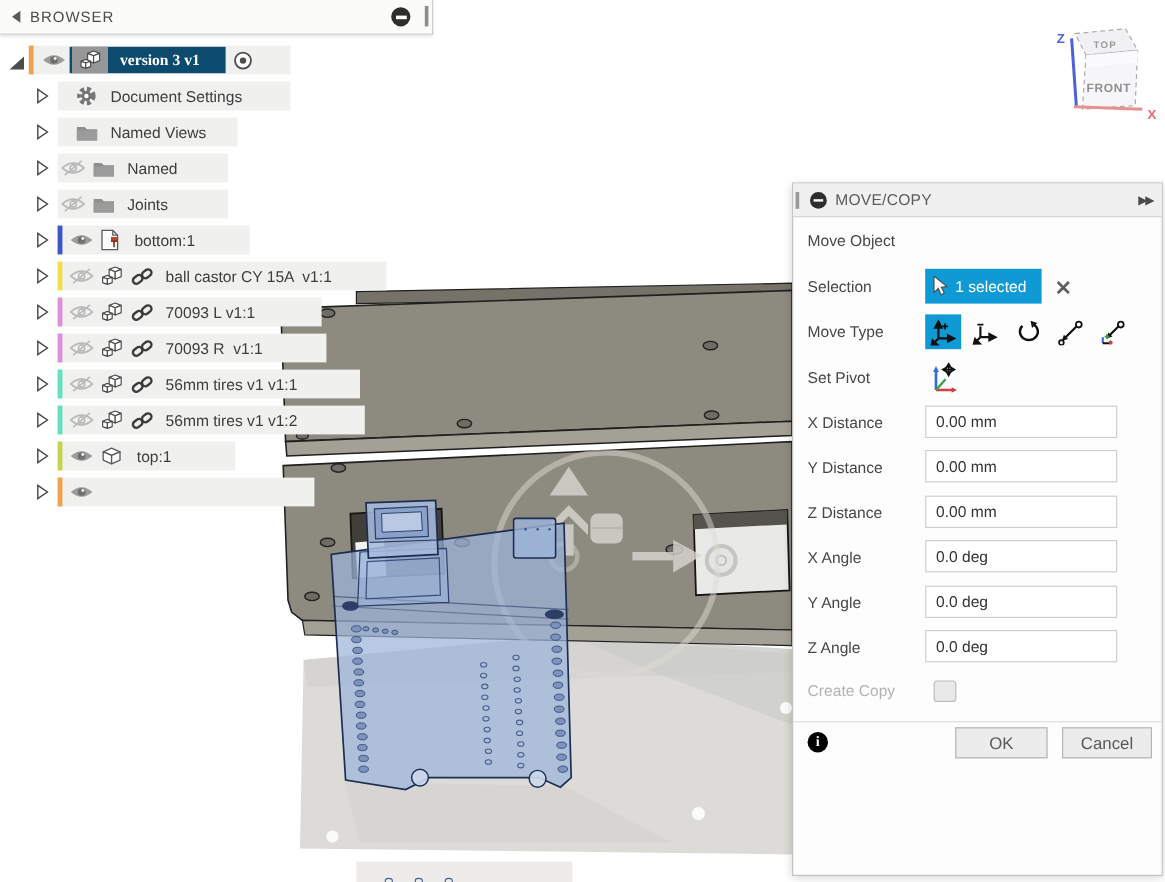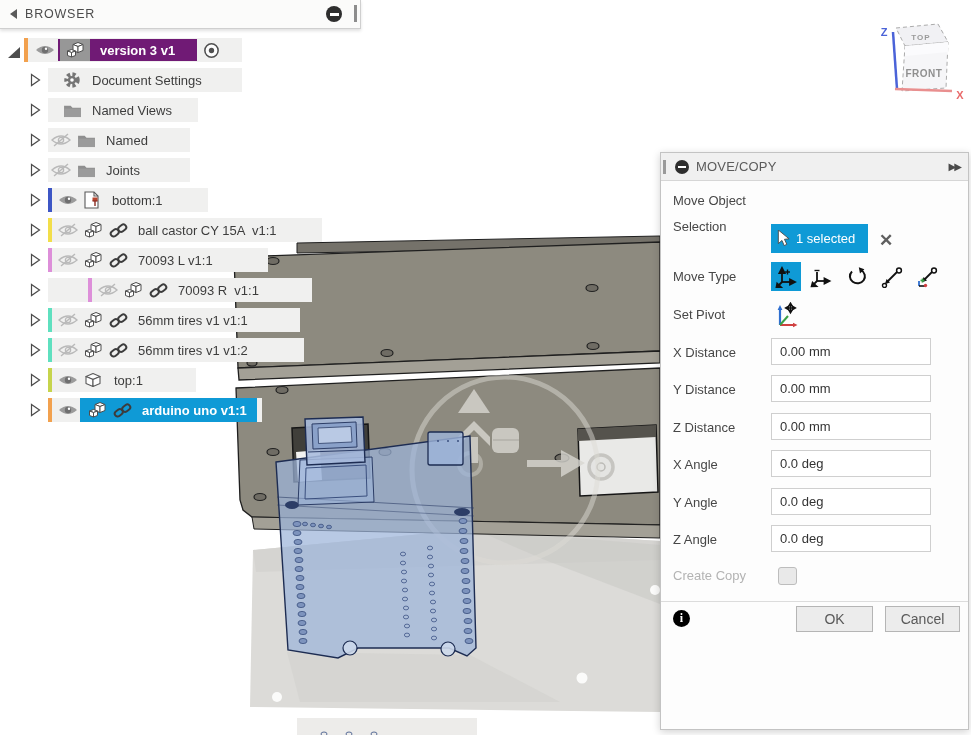--- a/index.html
+++ b/index.html
@@ -21,21 +21,21 @@
   .trow{position:absolute;height:24px;display:flex;align-items:center;}
   .expander{position:absolute;left:30px;top:5px;cursor:pointer;}
   .rowbg{position:absolute;left:48px;top:0;height:24px;background:#f0f0ef;display:flex;align-items:center;padding-right:10px;}
   .colorbar{width:4px;height:24px;margin-right:4px;flex:0 0 auto;}
   .slot{display:flex;align-items:center;justify-content:center;flex:0 0 auto;}
   .lbl{font-size:13px;color:#3d3d3d;white-space:pre;margin-left:8px;}
   .noeye-pad{width:12px;}
   .sel-chip{height:24px;background:#0f9ad6;display:flex;align-items:center;padding:0 10px 0 4px;}
   .sel-chip .lbl{color:#fff;font-weight:bold;}
   
-  .root-chip{height:22px;background:#701a75;display:flex;align-items:center;padding:0 8px 0 2px;}
+  .root-chip{height:22px;background:#0c4a6e;display:flex;align-items:center;padding:0 8px 0 2px;font-family:Liberation Serif, serif;}
   .root-chip .lbl{color:#fff;font-weight:bold;margin:0 14px 0 10px;}
   .root-iconbox{width:30px;height:22px;background:#979797;display:flex;align-items:center;justify-content:center;}
   
   .dialog{position:absolute;left:660px;top:152px;width:309px;height:578px;background:#fdfdfd;
     border:1px solid #c3c3c3;box-shadow:0 2px 8px rgba(0,0,0,.18);box-sizing:border-box;}
   .dlg-header{position:absolute;left:0;top:0;right:0;height:27px;background:#f0f0f0;border-bottom:1px solid #d6d6d6;
     display:flex;align-items:center;}
   .dlg-grip{width:3px;height:14px;background:#9a9a9a;margin-left:2px;}
   .dlg-minus{width:14px;height:14px;border-radius:50%;background:#2e2e2e;position:relative;margin-left:9px;}
   .dlg-minus::after{content:"";position:absolute;left:3px;top:6px;width:8px;height:2px;background:#fff;}
@@ -461,21 +461,21 @@
           </svg>
         </div>
     <span class="lbl">70093 L v1:1</span>
   </div>
 </div>
 
 <div class="trow" style="top:278px;">
   <svg class="expander" width="11" height="14">
         <path d="M1.5,1.5 L9.5,7 L1.5,12.5 Z" fill="#fdfdfd" stroke="#4a4a4a" stroke-width="1.2"></path>
       </svg>
-  <div class="rowbg" style="width:214px;padding-left:40px;">
+  <div class="rowbg" style="width:214px;">
     <div class="colorbar" style="background-color: rgb(221, 143, 217);"></div>
     <div class="slot" style="width:24px;">
           <svg width="20" height="14">
             <use href="#sym-eye-off"></use>
           </svg>
         </div>
     <div class="slot" style="width:26px;">
           <svg width="20" height="18">
             <use href="#sym-component"></use>
           </svg>
@@ -563,47 +563,34 @@
   <svg class="expander" width="11" height="14">
         <path d="M1.5,1.5 L9.5,7 L1.5,12.5 Z" fill="#fdfdfd" stroke="#4a4a4a" stroke-width="1.2"></path>
       </svg>
   <div class="rowbg" style="width:214px;padding-right:0;">
     <div class="colorbar" style="background-color: rgb(242, 161, 78);"></div>
     <div class="slot" style="width:24px;">
           <svg width="20" height="14">
             <use href="#sym-eye"></use>
           </svg>
         </div>
-    <div class="sel-chip">
-      <div class="slot" style="width:26px;">
-            <svg width="20" height="18">
-              <use href="#sym-component"></use>
-            </svg>
-          </div>
-      <div class="slot" style="width:24px;">
-            <svg width="19" height="17">
-              <use href="#sym-link"></use>
-            </svg>
-          </div>
-      <span class="lbl">arduino uno v1:1</span>
-    </div>
   </div>
 </div>
 
 <div class="dialog">
   <div class="dlg-header">
     <div class="dlg-grip"></div>
     <div class="dlg-minus"></div>
     <div class="dlg-title">MOVE/COPY</div>
     <div class="dlg-ff">▶▶</div>
   </div>
 
   <div class="drow-label" style="top:40px;">Move Object</div>
 
-  <div class="drow-label" style="top:66px;">Selection</div>
+  <div class="drow-label" style="top:78px;">Selection</div>
   <div class="chip-selected" style="top:71px;">
     <svg width="14" height="17" viewBox="0 0 12 15" style="margin-left:6px;">
       <path d="M1,0 L1,12 L4.2,9.2 L6.2,13.8 L8.5,12.6 L6.4,8.2 L10.5,7.8 Z" fill="#fff" stroke="#4a4a4a" stroke-width="0.8"></path>
     </svg>
     <span>1 selected</span>
   </div>
   <div class="sel-x" style="top:77px;">✕</div>
 
   <div class="drow-label" style="top:116px;">Move Type</div>
   <div class="mt-btn sel" style="left:110px;top:109px;">

